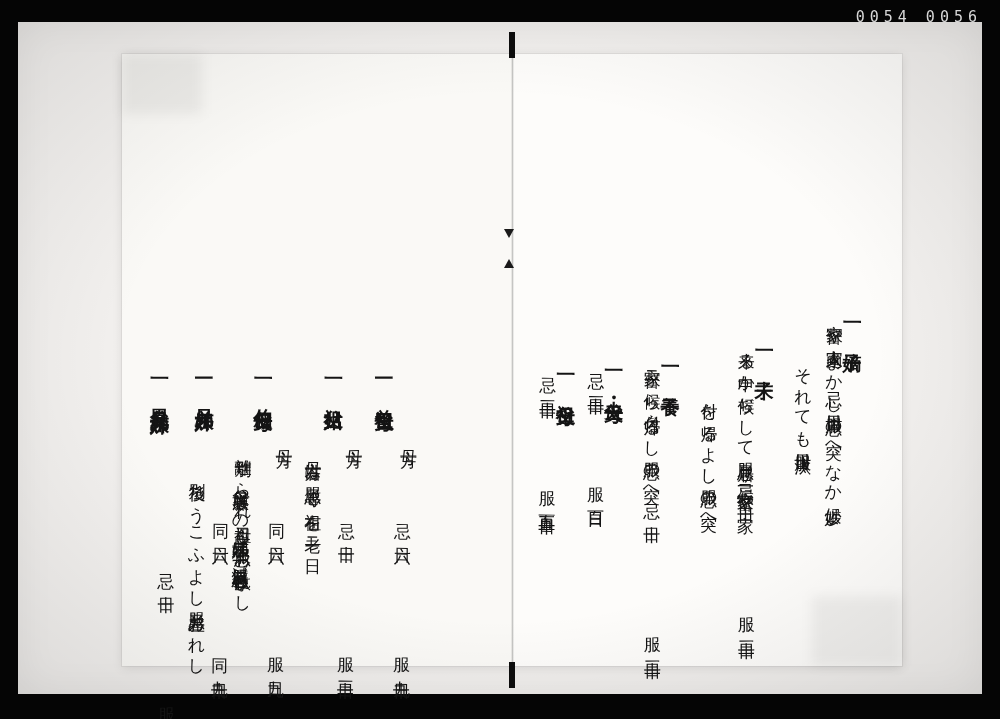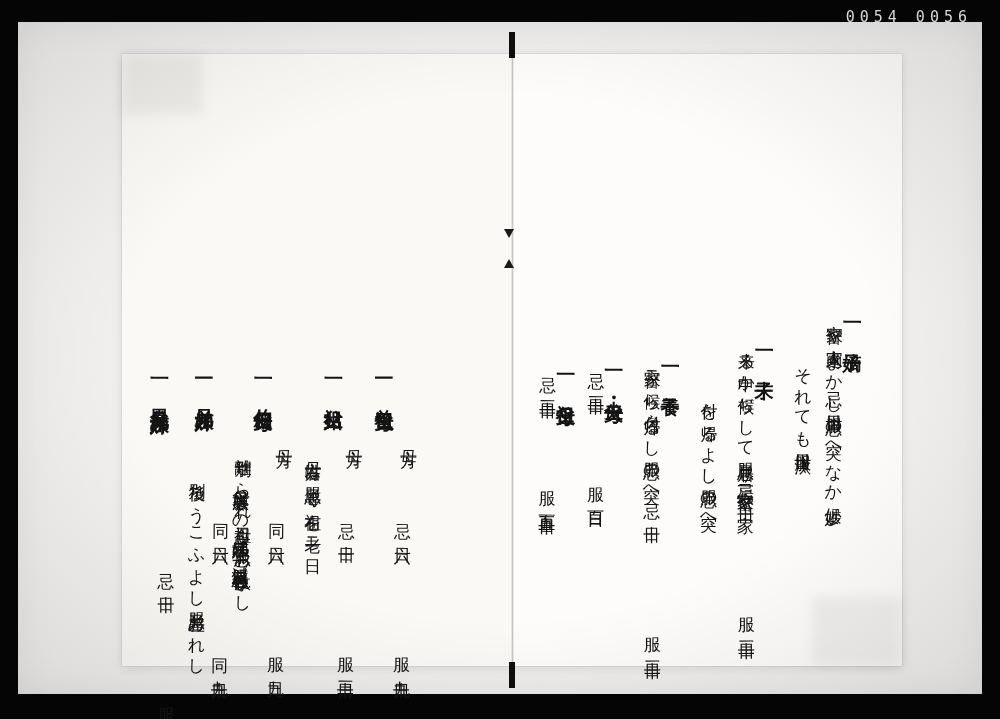--- a/index.html
+++ b/index.html
@@ -22,21 +22,21 @@
   
   .film-edge {
     position: absolute;
     inset: 0;
     background: #050505;
   }
   
   .frame-numbers {
     position: absolute;
     top: 8px;
-    right: 28px;
+    right: 18px;
     color: #d8d8d8;
     font-family: "DejaVu Sans Mono", monospace;
     font-size: 15px;
     letter-spacing: 5px;
     white-space: nowrap;
   }
   
   .spread {
     position: absolute;
     left: 18px;

